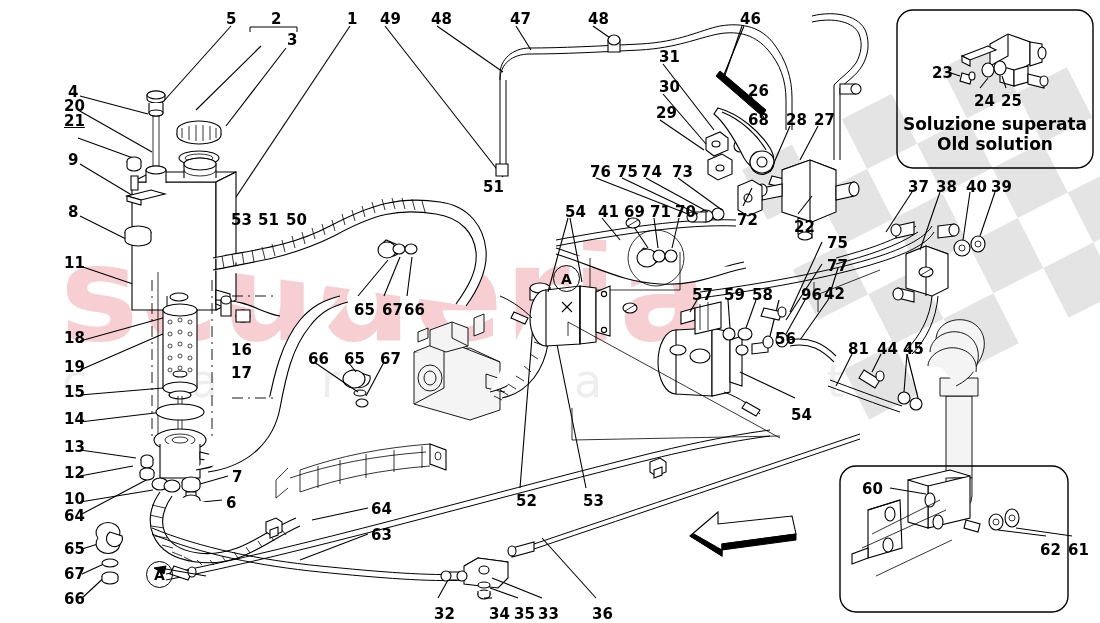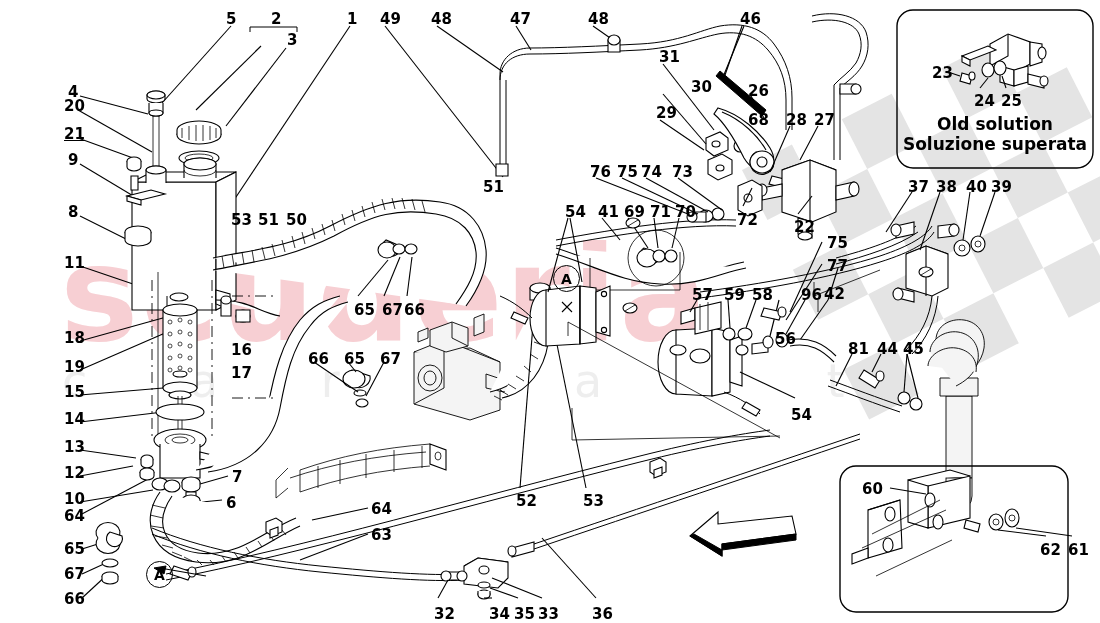--- a/index.html
+++ b/index.html
@@ -575,21 +575,21 @@
       <div class="num" style="left: 271px; top: 12px;">2</div>
       <div class="num" style="left: 287px; top: 33px;">3</div>
       <div class="num" style="left: 347px; top: 12px;">1</div>
       <div class="num" style="left: 380px; top: 12px;">49</div>
       <div class="num" style="left: 431px; top: 12px;">48</div>
       <div class="num" style="left: 510px; top: 12px;">47</div>
       <div class="num" style="left: 588px; top: 12px;">48</div>
       <div class="num" style="left: 740px; top: 12px;">46</div>
       <div class="num" style="left: 68px; top: 85px;">4</div>
       <div class="num" style="left: 64px; top: 99px;">20</div>
-      <div class="num" style="left: 64px; top: 127px; text-decoration: underline;">21</div>
+      <div class="num" style="left: 64px; top: 114px; text-decoration: underline;">21</div>
       <div class="num" style="left: 68px; top: 153px;">9</div>
       <div class="num" style="left: 68px; top: 205px;">8</div>
       <div class="num" style="left: 64px; top: 256px;">11</div>
       <div class="num" style="left: 64px; top: 331px;">18</div>
       <div class="num" style="left: 64px; top: 360px;">19</div>
       <div class="num" style="left: 64px; top: 385px;">15</div>
       <div class="num" style="left: 64px; top: 412px;">14</div>
       <div class="num" style="left: 64px; top: 440px;">13</div>
       <div class="num" style="left: 64px; top: 466px;">12</div>
       <div class="num" style="left: 64px; top: 492px;">10</div>
@@ -625,21 +625,21 @@
       <div class="num" style="left: 624px; top: 205px;">69</div>
       <div class="num" style="left: 650px; top: 205px;">71</div>
       <div class="num" style="left: 675px; top: 205px;">70</div>
       <div class="num" style="left: 590px; top: 165px;">76</div>
       <div class="num" style="left: 617px; top: 165px;">75</div>
       <div class="num" style="left: 641px; top: 165px;">74</div>
       <div class="num" style="left: 672px; top: 165px;">73</div>
       <div class="num" style="left: 737px; top: 213px;">72</div>
       <div class="num" style="left: 794px; top: 220px;">22</div>
       <div class="num" style="left: 659px; top: 50px;">31</div>
-      <div class="num" style="left: 659px; top: 80px; margin-left: 32px;">30</div>
+      <div class="num" style="left: 659px; top: 80px;">30</div>
       <div class="num" style="left: 656px; top: 106px;">29</div>
       <div class="num" style="left: 748px; top: 84px;">26</div>
       <div class="num" style="left: 748px; top: 113px;">68</div>
       <div class="num" style="left: 786px; top: 113px;">28</div>
       <div class="num" style="left: 814px; top: 113px;">27</div>
       <div class="num" style="left: 827px; top: 236px;">75</div>
       <div class="num" style="left: 827px; top: 259px;">77</div>
       <div class="num" style="left: 908px; top: 180px;">37</div>
       <div class="num" style="left: 936px; top: 180px;">38</div>
       <div class="num" style="left: 966px; top: 180px;">40</div>
@@ -661,17 +661,17 @@
       <div class="num" style="left: 1040px; top: 543px;">62</div>
       <div class="num" style="left: 1068px; top: 543px;">61</div>
     </div>
 
   <div id="refmarker-layer">
       <div class="refA" style="left: 553px; top: 265px;">A</div>
       <div class="refA" style="left: 146px; top: 561px;">A</div>
     </div>
 
   <div class="inset-cap" style="left:897px;top:115px;width:196px;font-size:17px;">
+    <div>Soluzione superata</div>
     <div>Old solution</div>
-    <div>Soluzione superata</div>
   </div>
 
 </div>
 
 </body></html>

